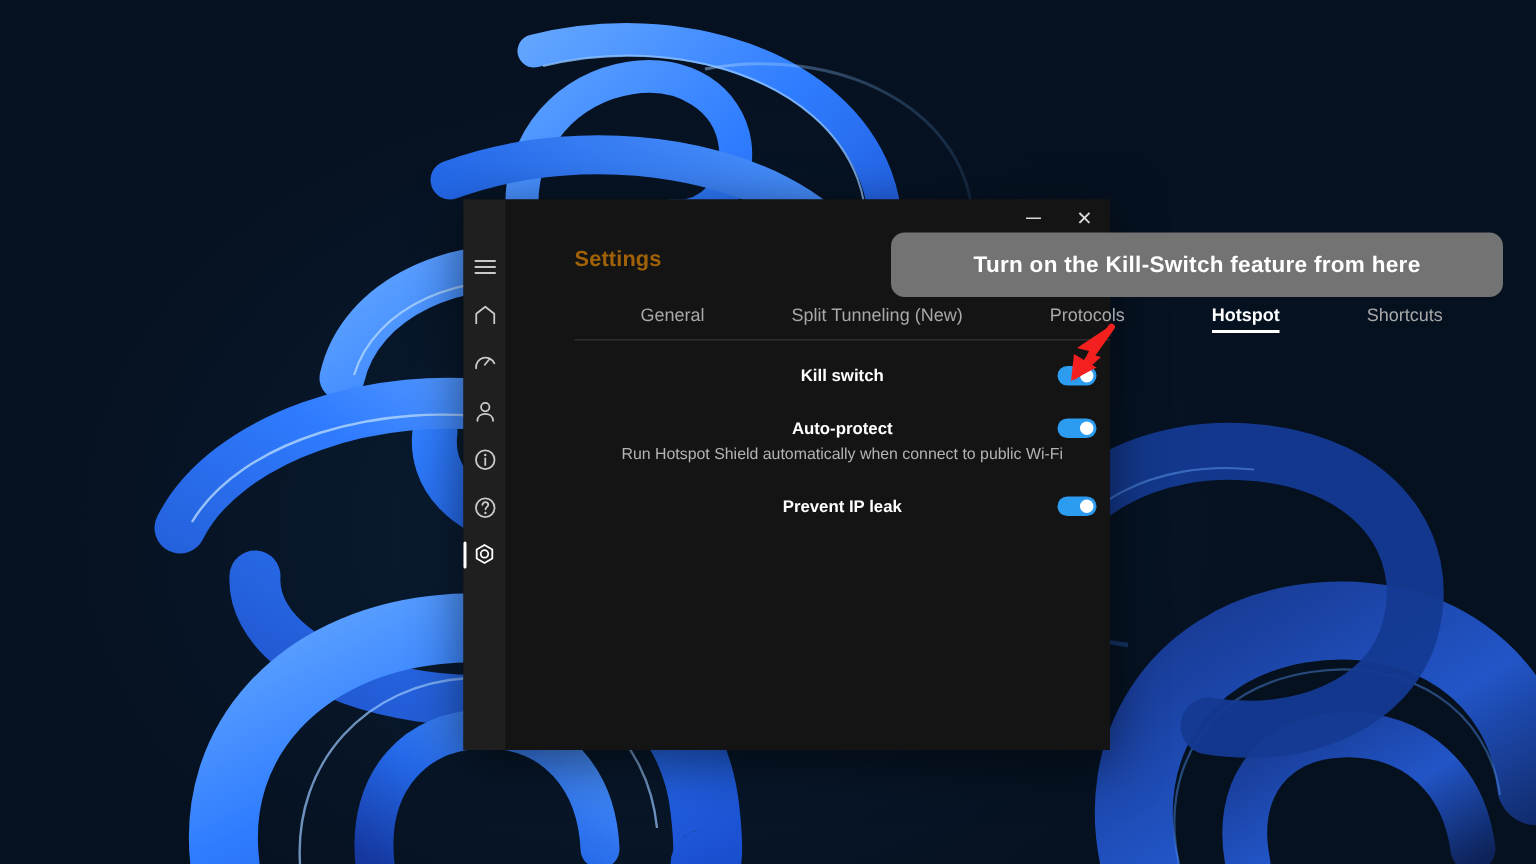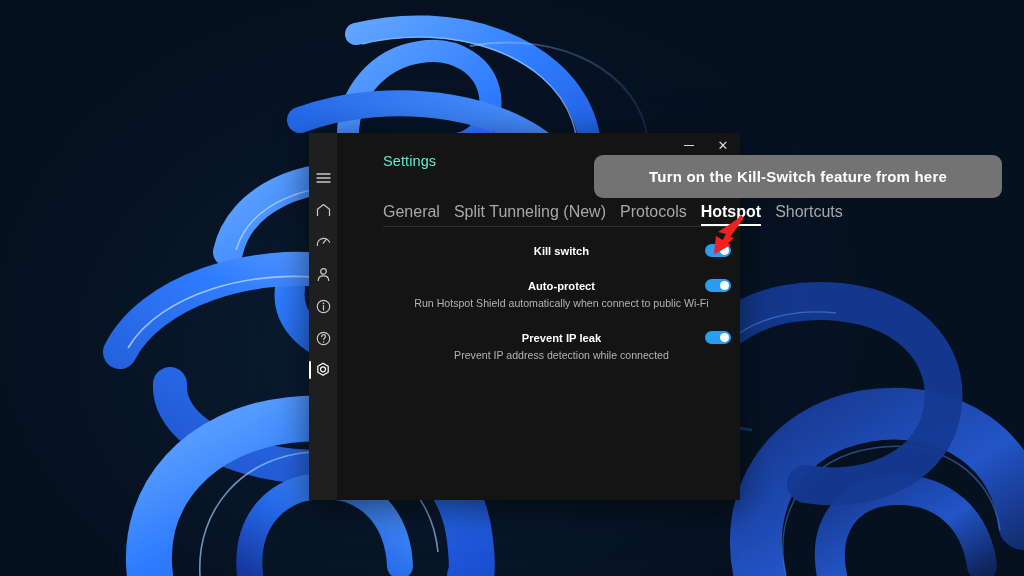--- a/index.html
+++ b/index.html
@@ -47,32 +47,32 @@
   }
   .win-btn{
     width:34px;height:25px;display:flex;align-items:center;justify-content:center;
     color:#d8d8d8;font-size:12px;line-height:1;
   }
   .win-btn .bar{width:10px;height:1px;background:#d8d8d8;display:block;}
   .win-btn .xg{font-size:13px;font-family:"Liberation Sans",sans-serif;}
 
   
   #settings-title{
-    position:absolute;left:46px;top:20px;
-    color:#5eead4;font-size:14.5px;font-weight:normal;letter-spacing:.1px;
+    position:absolute;left:46px;top:32px;
+    color:#a16207;font-size:14.5px;font-weight:bold;letter-spacing:.1px;
   }
 
   
   #tab-bar{
     position:absolute;left:46px;top:70px;width:357px;height:23px;
     display:flex;align-items:flex-start;gap:0;
   }
   .tab{
-    color:#a8a8a8;font-size:16px;white-space:nowrap;
-    padding:0 7px 5px 7px;position:relative;
+    color:#a8a8a8;font-size:12px;white-space:nowrap;
+    padding:0 7px 5px 7px;position:relative;margin-left:44px;
   }
   .tab:first-child{padding-left:0;}
   .tab.active{color:#ffffff;font-weight:bold;}
   .tab.active::after{
     content:"";position:absolute;left:7px;right:7px;bottom:0;height:1.6px;background:#ffffff;
   }
   #tab-divider{
     position:absolute;left:46px;top:92.5px;width:357px;height:1px;background:#2e2e2e;
   }
 
@@ -271,21 +271,20 @@
       <div class="setting-row">
         <p class="setting-title">Auto-protect</p>
         <p class="setting-desc">Run Hotspot Shield automatically when connect to public Wi-Fi</p>
         <div class="toggle">
           <span class="knob"></span>
         </div>
       </div>
 
       <div class="setting-row">
         <p class="setting-title">Prevent IP leak</p>
-        <p class="setting-desc">Prevent IP address detection while connected</p>
         <div class="toggle">
           <span class="knob"></span>
         </div>
       </div>
 
     </div>
   </div>
 </div>
 
 <div id="callout-banner">

